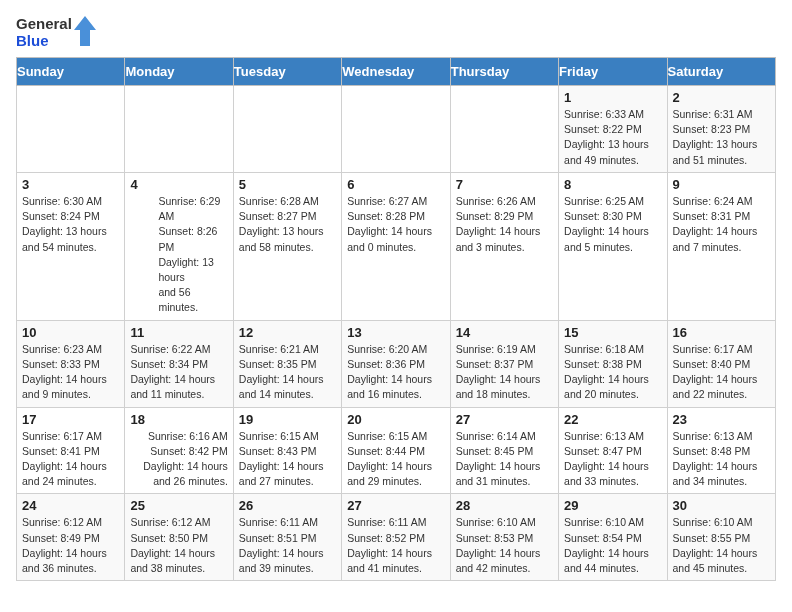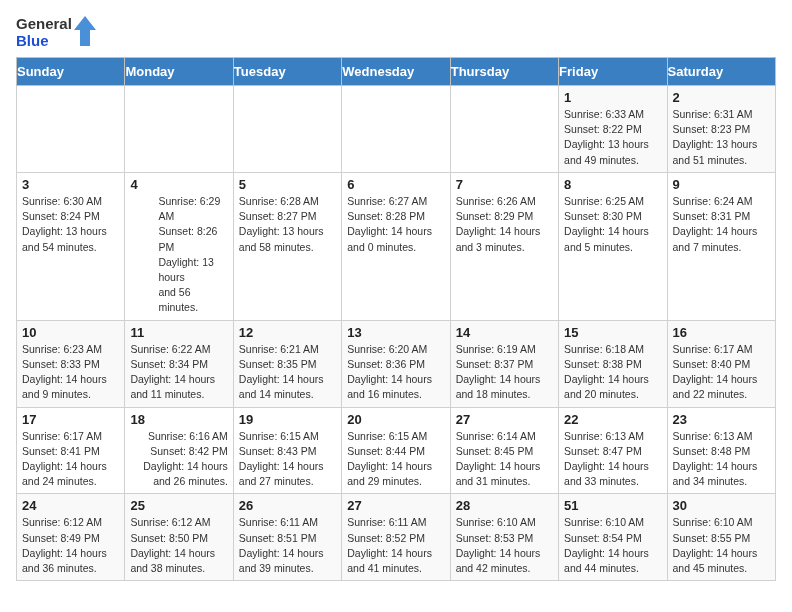--- a/index.html
+++ b/index.html
@@ -312,21 +312,21 @@
 and 41 minutes.</div>
         </td>
         <td>
           <span class="day-num">28</span>
           <div class="day-detail" style="white-space: pre-line;">Sunrise: 6:10 AM
 Sunset: 8:53 PM
 Daylight: 14 hours
 and 42 minutes.</div>
         </td>
         <td>
-          <span class="day-num">51</span>
+          <span class="day-num">29</span>
           <div class="day-detail" style="white-space: pre-line;">Sunrise: 6:10 AM
 Sunset: 8:54 PM
 Daylight: 14 hours
 and 44 minutes.</div>
         </td>
         <td>
           <span class="day-num">30</span>
           <div class="day-detail" style="white-space: pre-line;">Sunrise: 6:10 AM
 Sunset: 8:55 PM
 Daylight: 14 hours

